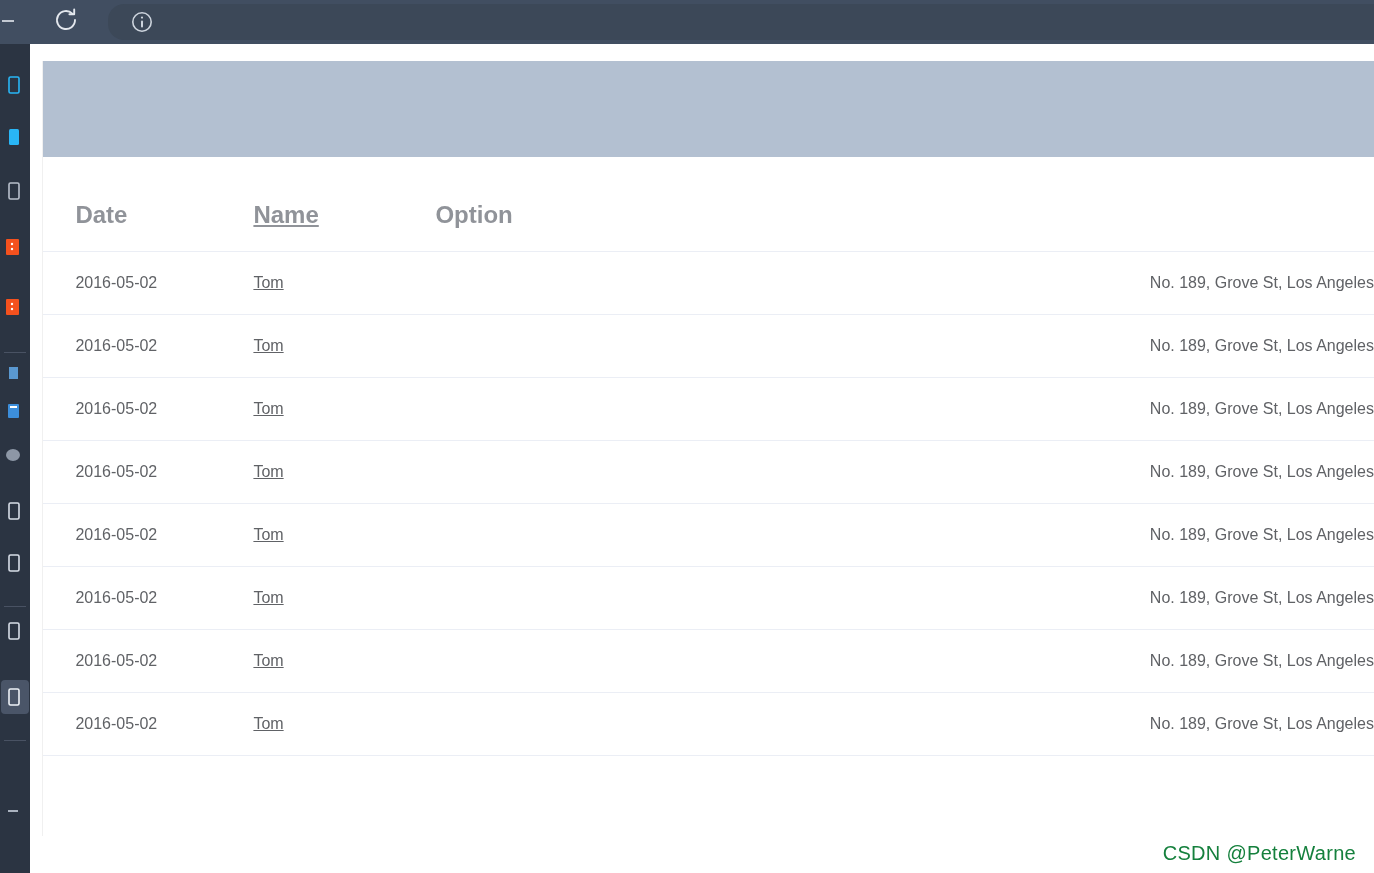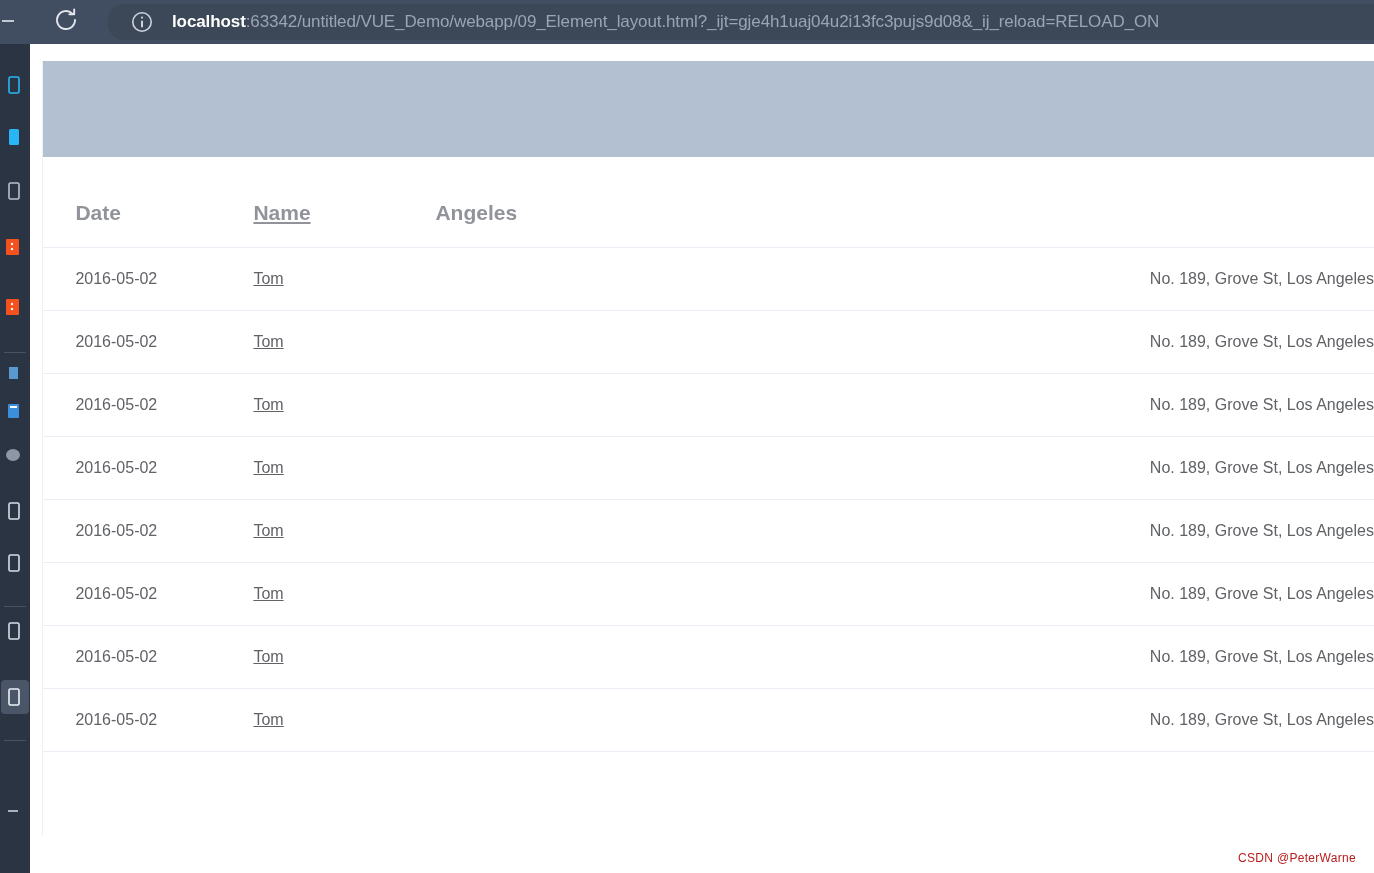--- a/index.html
+++ b/index.html
@@ -162,39 +162,39 @@
     overflow: hidden;
   }
 
   
   table.el-table {
     width: 100%; border-collapse: collapse;
     table-layout: fixed;
   }
   table.el-table th {
     text-align: left;
-    font-size: 21px; font-weight: bold; color: #909399;
+    font-size: 24px; font-weight: bold; color: #909399;
     padding: 0 0 22px 0;
     border-bottom: 1px solid #ebeef5;
   }
   table.el-table td {
     font-size: 16px; color: #606266;
     padding: 22px 0;
     border-bottom: 1px solid #ebeef5;
     white-space: nowrap;
   }
   .col-date { width: 210px; padding-left: 32px !important; }
   .col-name { width: 182px; text-decoration: underline; }
   .col-addr { width: auto; text-align: right; }
   th.col-date { padding-left: 32px !important; }
 
   
   .watermark {
     position: absolute; right: 18px; bottom: 8px;
-    font-size: 12px; color: #b91c1c;
+    font-size: 20px; color: #15803d;
     letter-spacing: 0.3px;
     user-select: none;
     margin-left: 24px;
   }
 </style>
 </head>
 <body>
 
 <div id="root">
 
@@ -293,21 +293,20 @@
     </div>
 
     <div class="url-bar">
       <span class="info-icon">
         <svg width="24" height="24" viewBox="0 0 24 24">
           <circle cx="12" cy="12" r="9.2" fill="none" stroke="#cdd4dd" stroke-width="1.6"></circle>
           <circle cx="12" cy="7.6" r="1.1" fill="#cdd4dd"></circle>
           <rect x="11" y="10.4" width="2" height="7" rx="1" fill="#cdd4dd"></rect>
         </svg>
       </span>
-      <span class="url-text"><span class="host">localhost</span><span>:63342/untitled/VUE_Demo/webapp/09_Element_layout.html?_ijt=gje4h1uaj04u2i13fc3pujs9d08&amp;_ij_reload=RELOAD_ON</span></span>
     </div>
   </div>
 
   <div class="viewport">
     <div class="page-gap"></div>
 
     <div class="el-container">
 
       <aside class="el-aside">
         <nav class="el-menu">
@@ -367,21 +366,21 @@
         <header class="el-header">
           <span></span>
         </header>
 
         <main class="el-main">
           <table class="el-table">
             <thead>
               <tr>
                 <th class="col-date">Date</th>
                 <th class="col-name">Name</th>
-                <th class="col-addr">Angeles</th>
+                <th class="col-addr">Option</th>
               </tr>
             </thead>
             <tbody>
               <tr>
                 <td class="col-date">2016-05-02</td>
                 <td class="col-name">Tom</td>
                 <td class="col-addr">No. 189, Grove St, Los Angeles</td>
               </tr>
               <tr>
                 <td class="col-date">2016-05-02</td>

